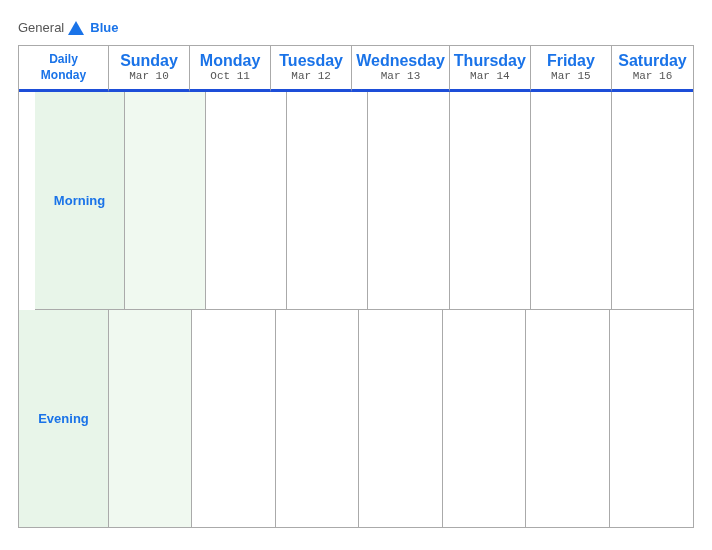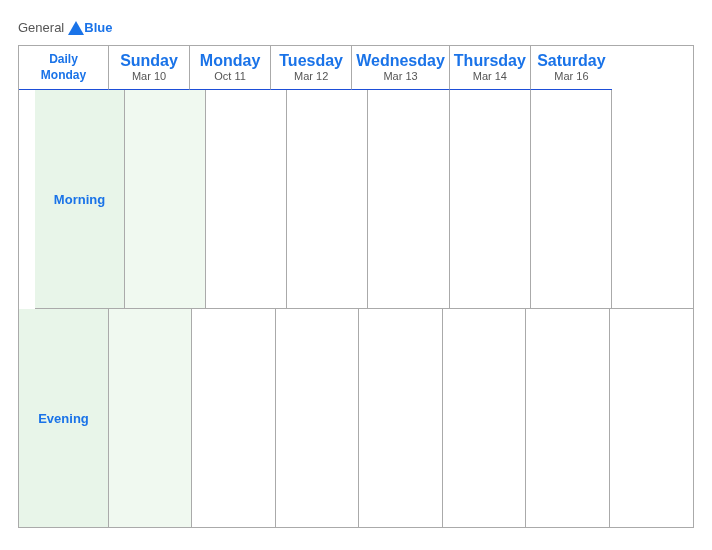--- a/index.html
+++ b/index.html
@@ -33,20 +33,21 @@
     }
     .logo-text-general {
       font-size: 13px;
       color: #555;
       font-weight: normal;
     }
     .logo-text-blue {
       font-size: 13px;
       color: #1a73e8;
       font-weight: bold;
+      margin-left: 6px;
     }
     .logo-row {
       display: flex;
       align-items: center;
       gap: 2px;
     }
     .logo-triangle {
       width: 0;
       height: 0;
       border-left: 8px solid transparent;
@@ -72,41 +73,42 @@
       flex-direction: column;
       border: 1px solid #aaa;
     }
     .cal-header-row {
       display: grid;
       grid-template-columns: 90px repeat(7, 1fr);
       background: #fff;
     }
     .cal-header-cell {
       border-right: 1px solid #aaa;
-      border-bottom: 1px solid #1d4ed8;
+      border-bottom: 3px solid #1d4ed8;
       padding: 6px 4px;
       text-align: center;
       font-size: 12px;
       color: #1a73e8;
       font-weight: bold;
     }
     .cal-header-cell:last-child {
       border-right: none;
     }
     .cal-header-cell .day-name {
       font-size: 16px;
       font-weight: bold;
       color: #1a73e8;
       display: block;
     }
     .cal-header-cell .day-date {
       font-size: 11px;
       font-weight: normal;
       color: #555;
       display: block;
+      font-family: Liberation Mono, monospace;
     }
     .cal-header-cell.label-cell {
       color: #1a73e8;
       font-size: 12px;
       font-weight: bold;
       display: flex;
       flex-direction: column;
       align-items: center;
       justify-content: center;
       line-height: 1.3;
@@ -182,20 +184,24 @@
       </div>
       <div class="cal-header-cell">
         <span class="day-name">Wednesday</span>
         <span class="day-date">Mar 13</span>
       </div>
       <div class="cal-header-cell">
         <span class="day-name">Thursday</span>
         <span class="day-date">Mar 14</span>
       </div>
       <div class="cal-header-cell">
+        <span class="day-name">Friday</span>
+        <span class="day-date">Mar 15</span>
+      </div>
+      <div class="cal-header-cell">
         <span class="day-name">Saturday</span>
         <span class="day-date">Mar 16</span>
       </div>
     </div>
 
     <div class="cal-body">
       <div class="cal-row">
         <div class="cal-cell row-label">Morning</div>
         <div class="cal-cell sunday-cell"></div>
         <div class="cal-cell"></div>

